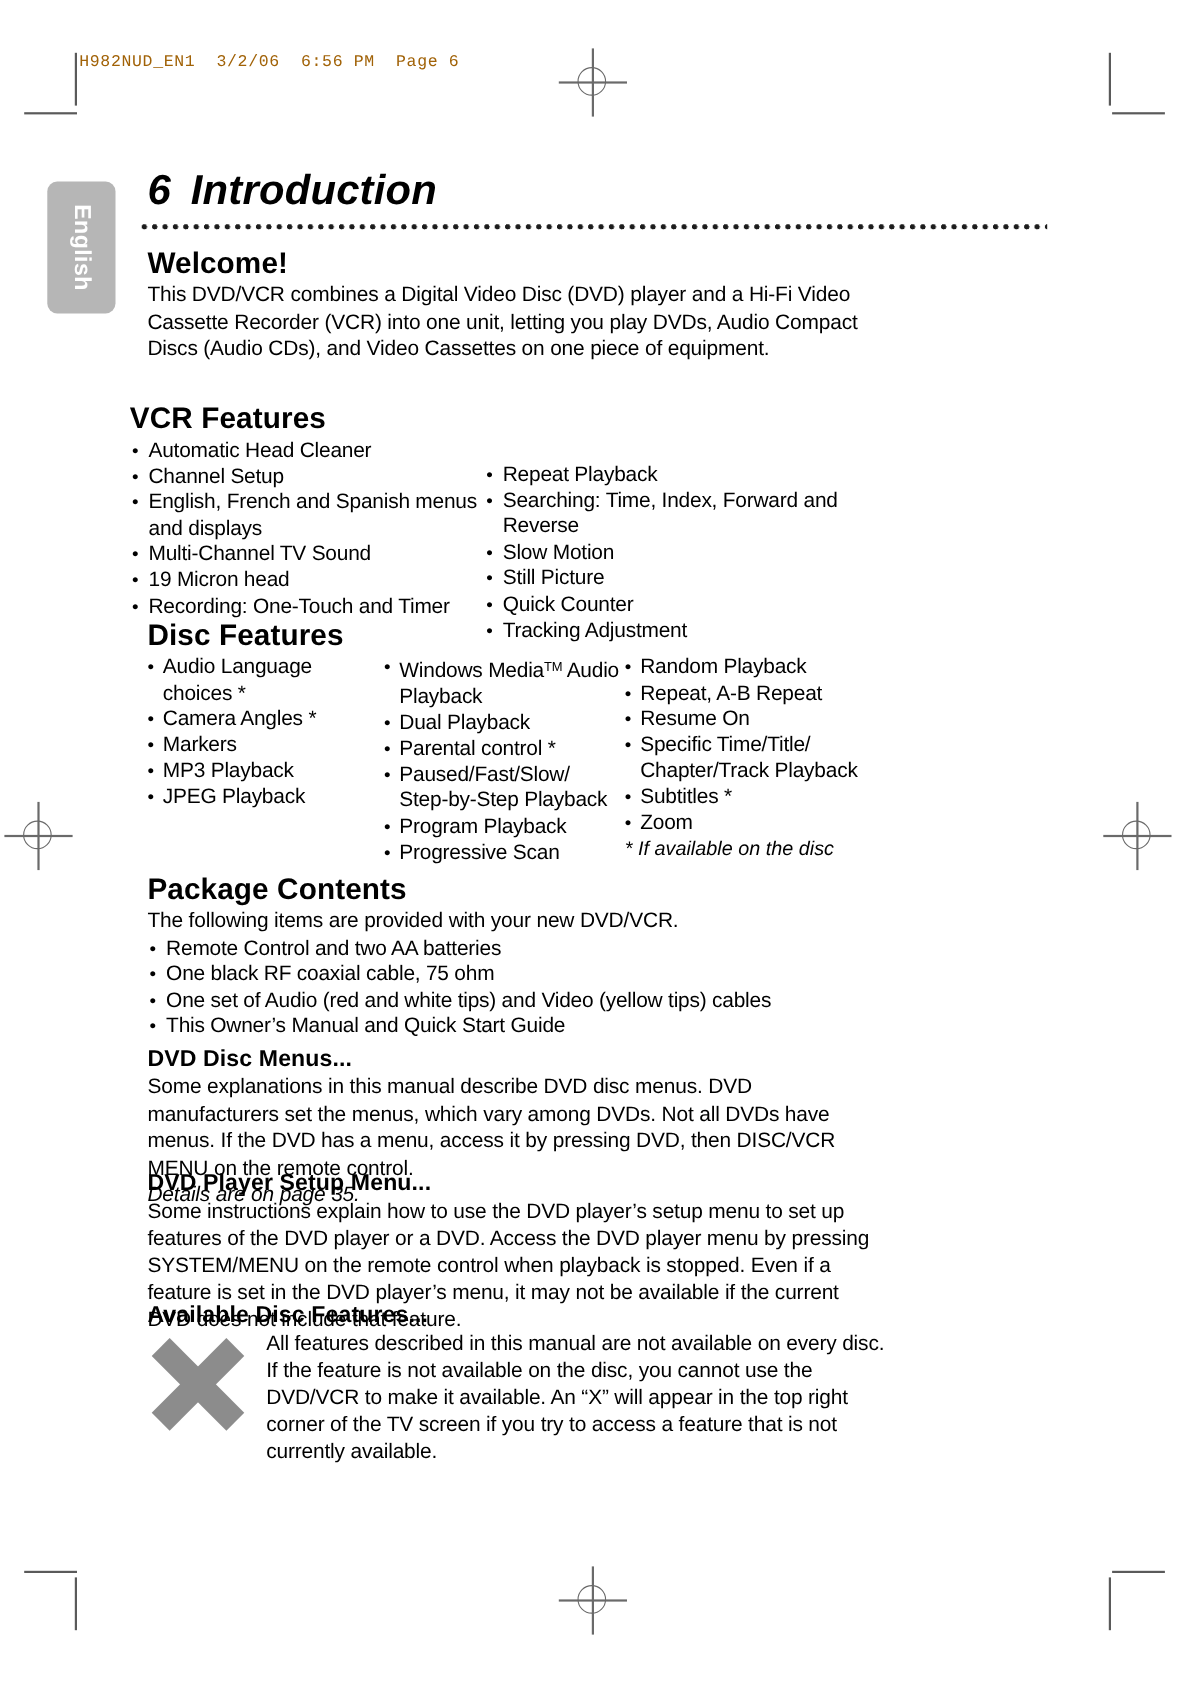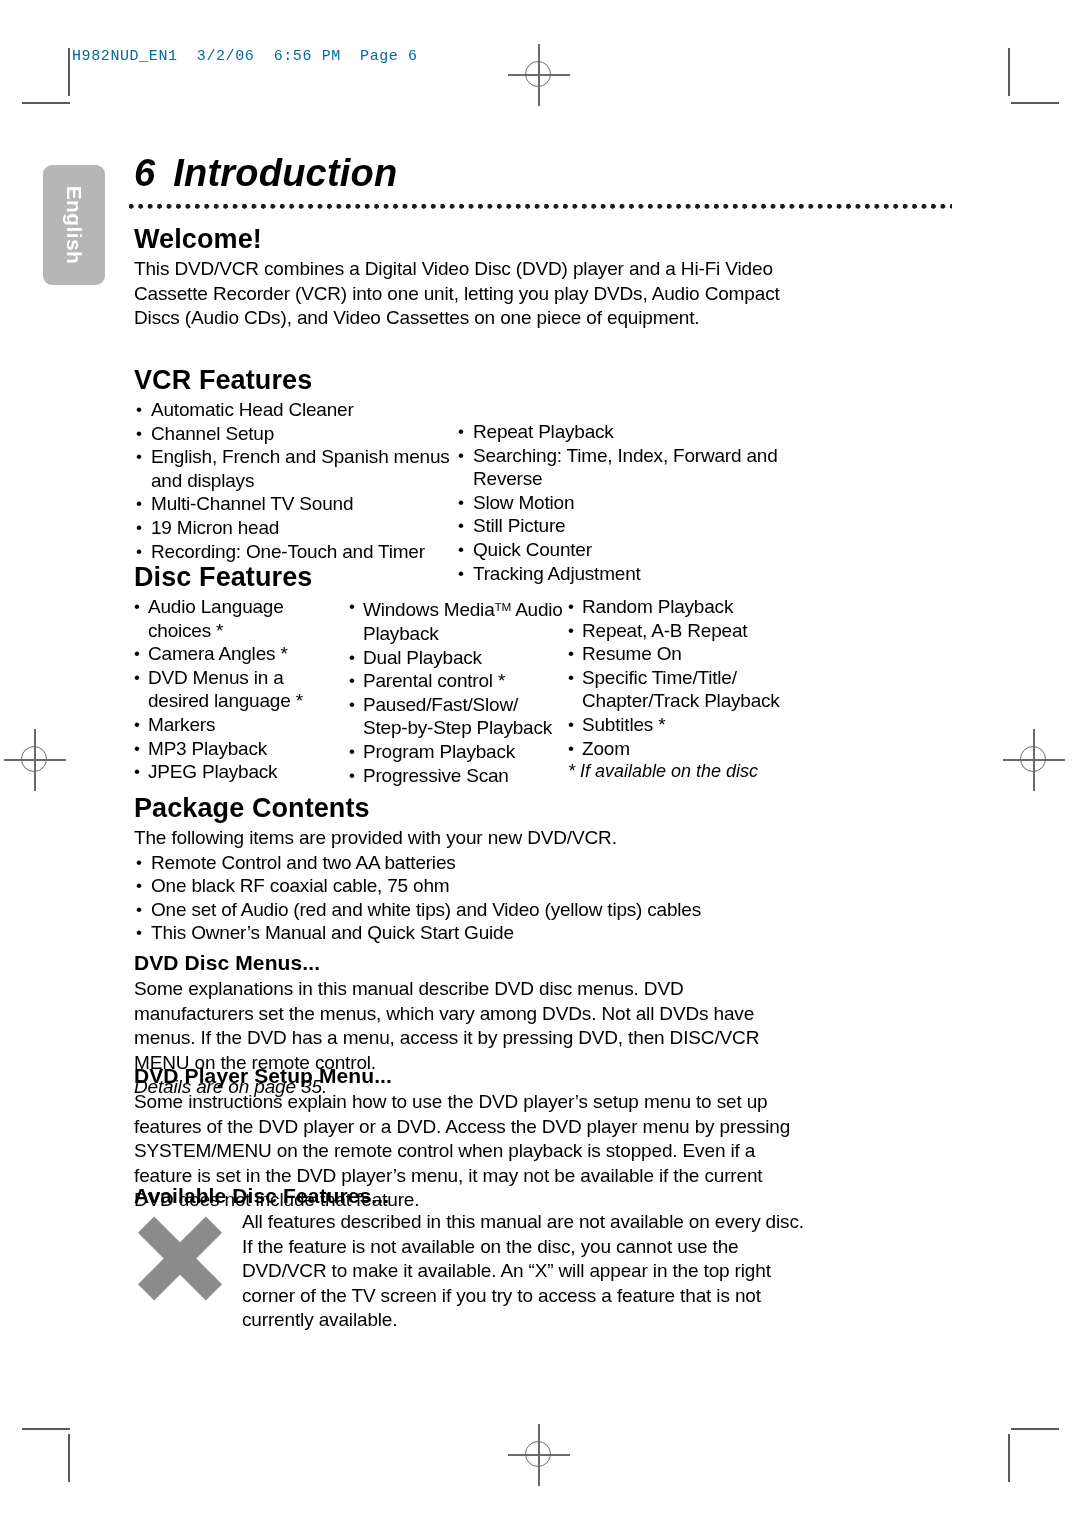--- a/index.html
+++ b/index.html
@@ -31,21 +31,21 @@
     box-sizing: border-box;
   }
 
   
   .slug {
     position: absolute;
     left: 72px; top: 48px;
     font-family: "Liberation Mono", "DejaVu Sans Mono", monospace;
     font-size: 15px;
     letter-spacing: 0.6px;
-    color: #0369a1;
+    color: #a16207;
     white-space: pre;
   }
 
   
   .page { position: absolute; left: 0; top: 0; width: 1080px; height: 1528px; }
 
   .lang-tab {
     position: absolute;
     left: 43px; top: 165px;
     width: 62px; height: 120px;
@@ -213,21 +213,21 @@
     <span class="num">6</span><span>Introduction</span>
   </div>
 
   <div class="dotrule"></div>
 
   <div class="blk" style="left:134px; top:224px; width:665px;">
     <h2 class="sec">Welcome!</h2>
     <p class="body">This DVD/VCR combines a Digital Video Disc (DVD) player and a Hi-Fi Video Cassette Recorder (VCR) into one unit, letting you play DVDs, Audio Compact Discs (Audio CDs), and Video Cassettes on one piece of equipment.</p>
   </div>
 
-  <div class="blk" style="left:134px; top:365px; width:665px;">
+  <div class="blk" style="left:118px; top:365px; width:665px;">
     <h2 class="sec">VCR Features</h2>
     <div class="cols2" style="height:148px;">
       <div class="c2a">
         <ul class="b">
           <li>Automatic Head Cleaner</li>
           <li>Channel Setup</li>
           <li>English, French and Spanish menus and displays</li>
           <li>Multi-Channel TV Sound</li>
           <li>19 Micron head</li>
           <li>Recording: One-Touch and Timer</li>
@@ -246,21 +246,20 @@
     </div>
   </div>
 
   <div class="blk" style="left:134px; top:562px; width:680px;">
     <h2 class="sec">Disc Features</h2>
     <div class="cols3" style="height:170px;">
       <div class="c3a">
         <ul class="b tight">
           <li>Audio Language choices *</li>
           <li>Camera Angles *</li>
-          <li>DVD Menus in a desired language *</li>
           <li>Markers</li>
           <li>MP3 Playback</li>
           <li>JPEG Playback</li>
         </ul>
       </div>
       <div class="c3b" style="top:0px;">
         <ul class="b tight">
           <li>Windows Media<sup class="tm">TM</sup> Audio Playback</li>
           <li>Dual Playback</li>
           <li>Parental control *</li>

